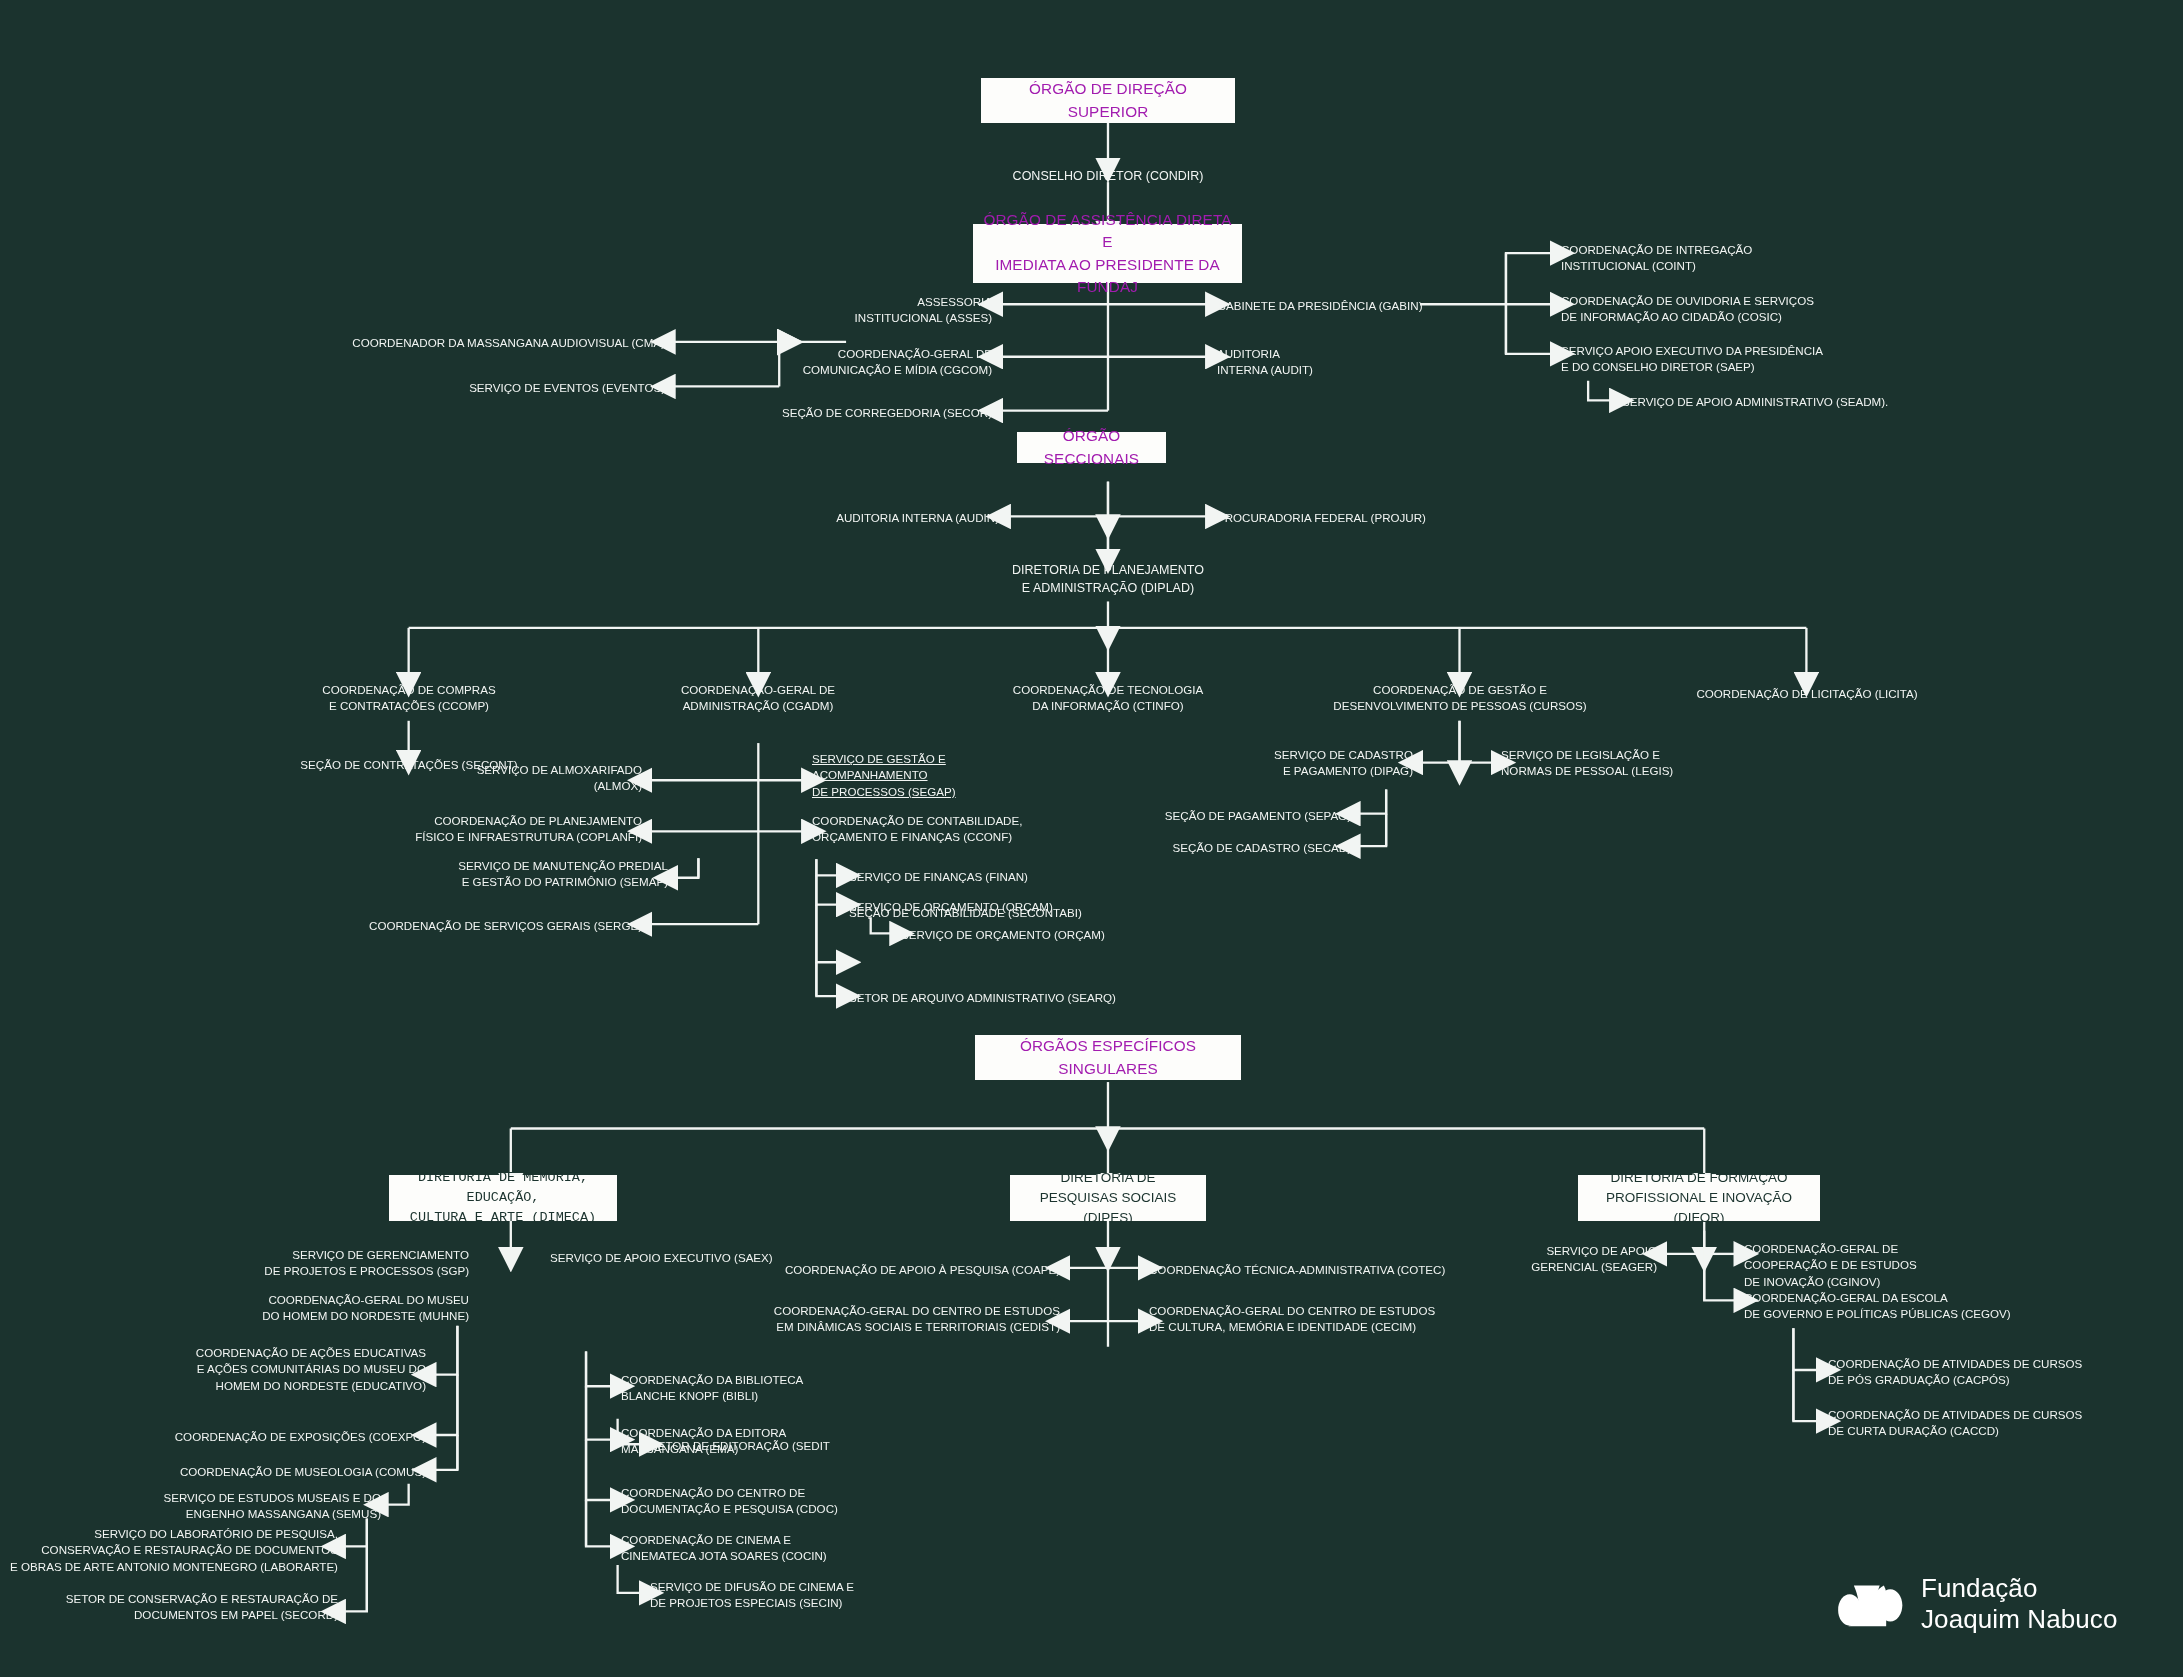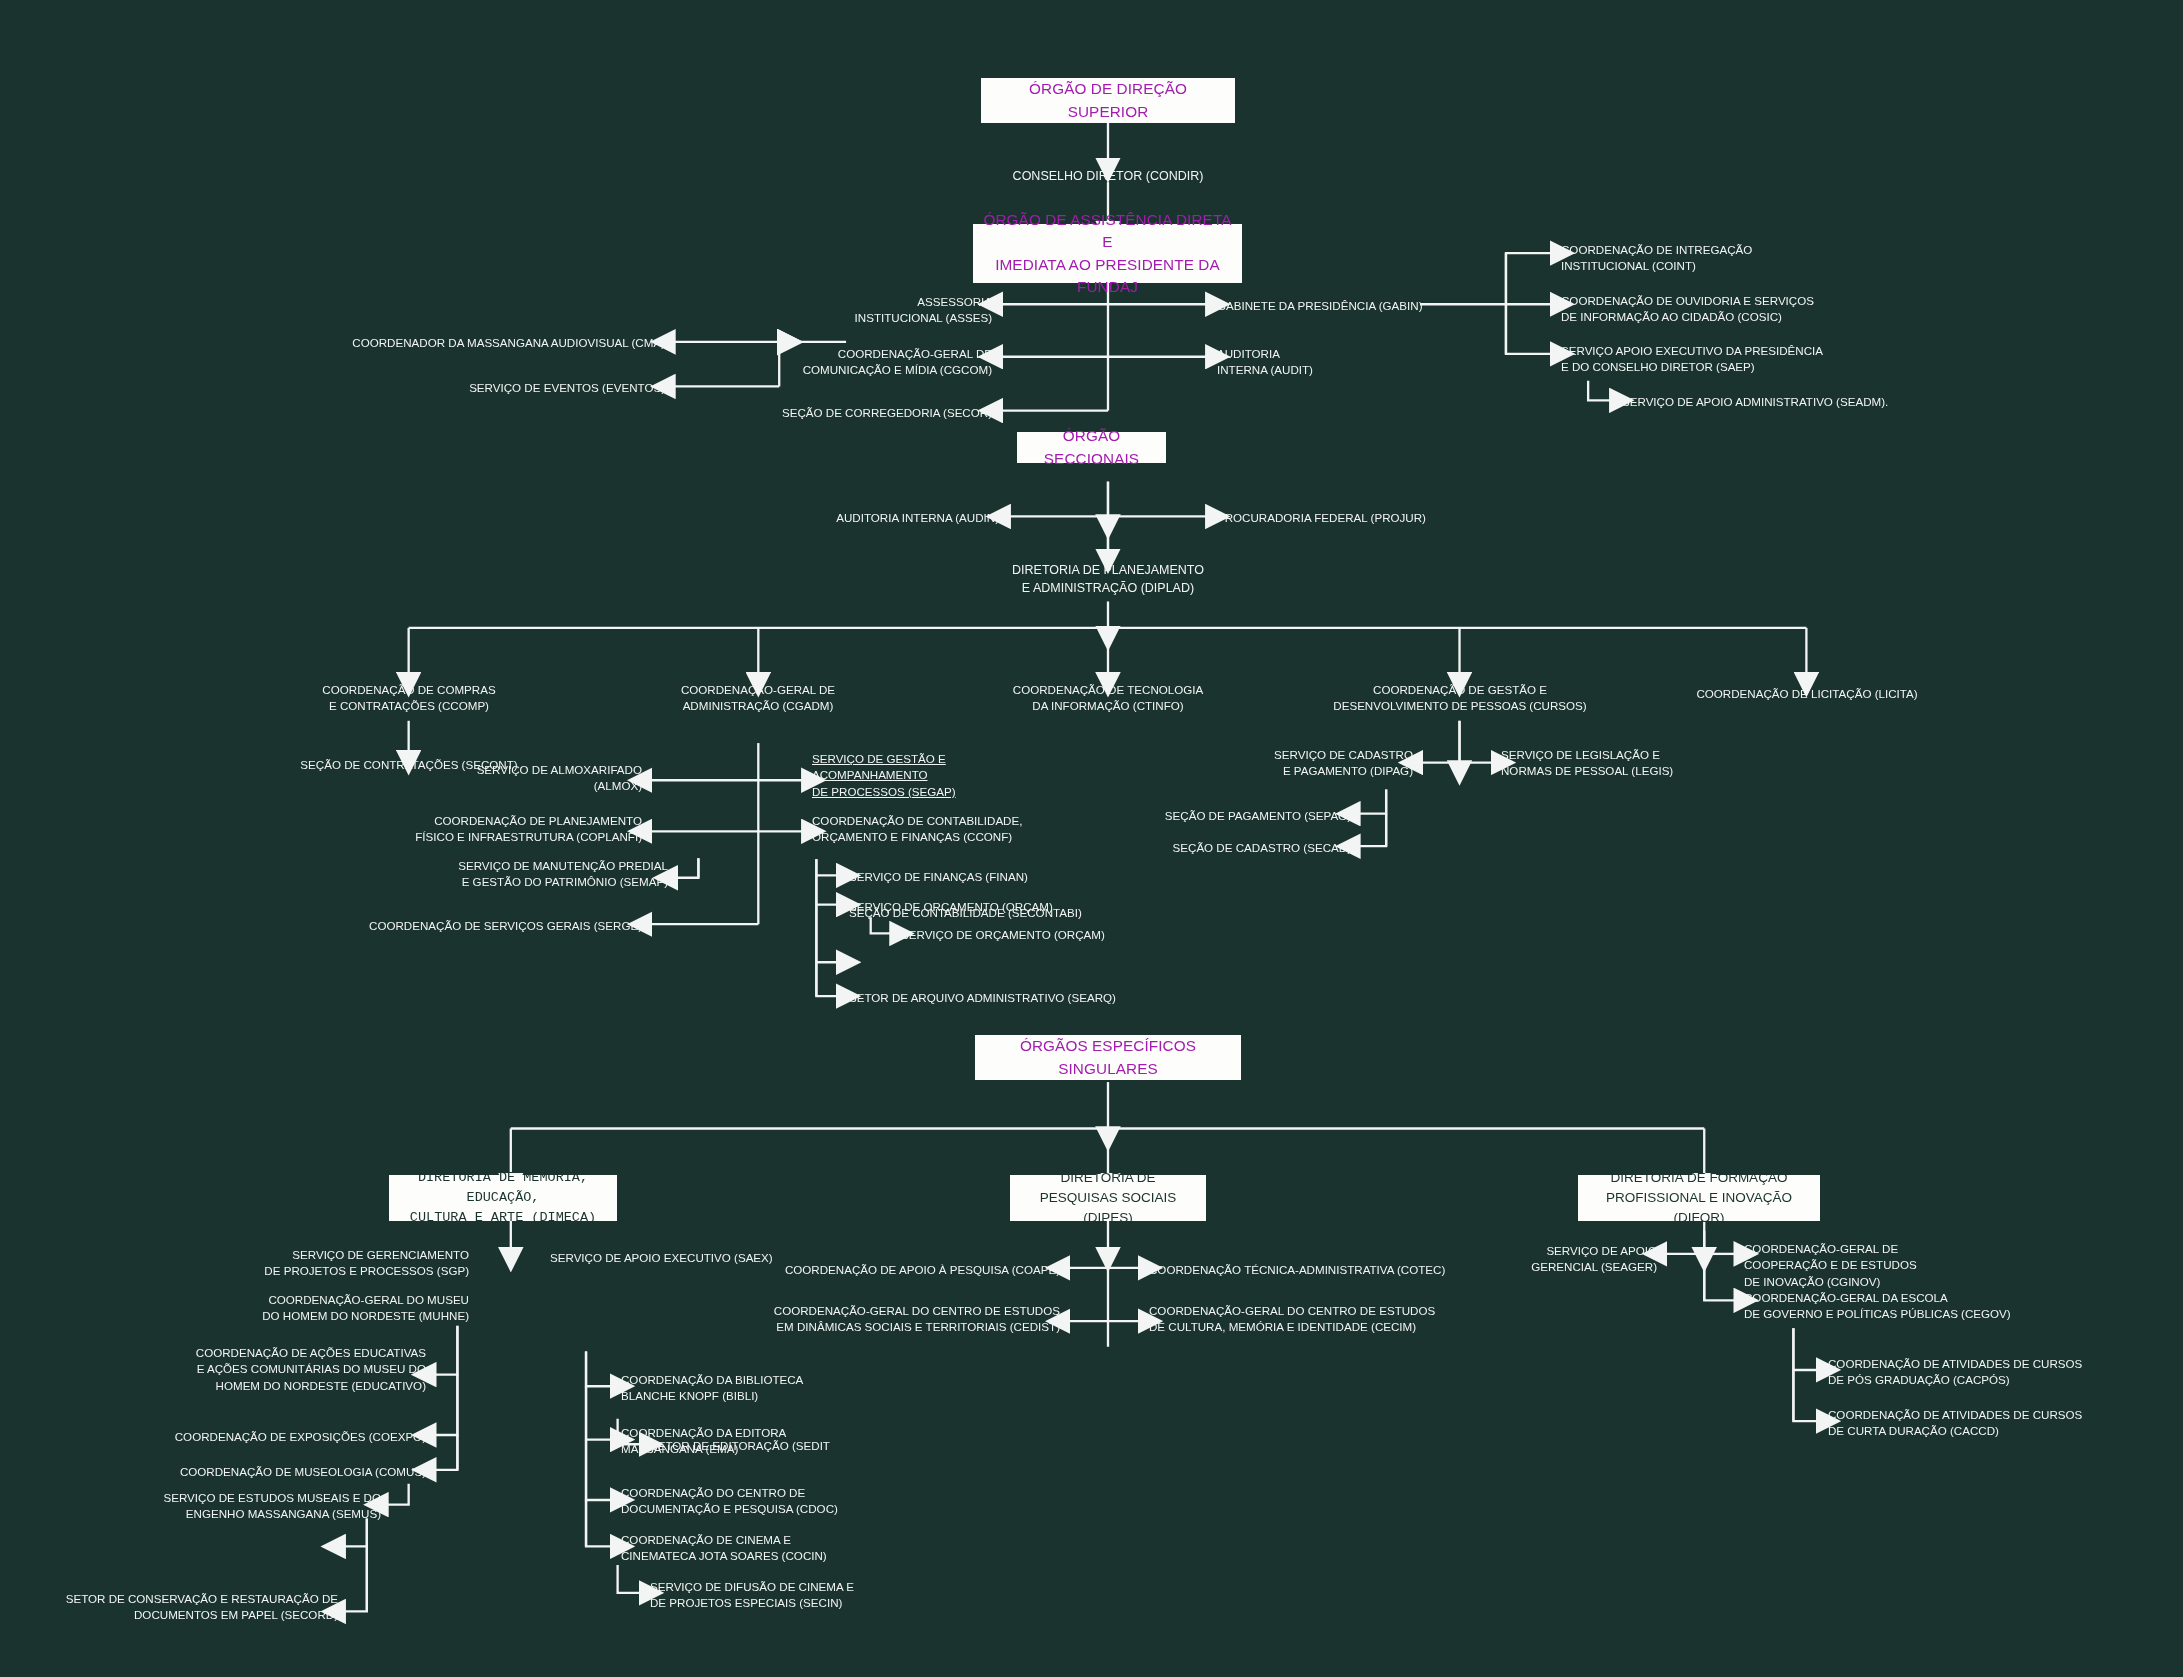--- a/index.html
+++ b/index.html
@@ -328,20 +328,23 @@
 DE PROJETOS E PROCESSOS (SGP)</div>
   <div class="lbl r" style="left:469px; top:1292px;">COORDENAÇÃO-GERAL DO MUSEU
 DO HOMEM DO NORDESTE (MUHNE)</div>
   <div class="lbl r" style="left:426px; top:1345px;">COORDENAÇÃO DE AÇÕES EDUCATIVAS
 E AÇÕES COMUNITÁRIAS DO MUSEU DO
 HOMEM DO NORDESTE (EDUCATIVO)</div>
   <div class="lbl r" style="left:426px; top:1429px;">COORDENAÇÃO DE EXPOSIÇÕES (COEXPO)</div>
   <div class="lbl r" style="left:426px; top:1464px;">COORDENAÇÃO DE MUSEOLOGIA (COMUS)</div>
   <div class="lbl r" style="left:381px; top:1490px;">SERVIÇO DE ESTUDOS MUSEAIS E DO
 ENGENHO MASSANGANA (SEMUS)</div>
+  <div class="lbl r" style="left:338px; top:1526px;">SERVIÇO DO LABORATÓRIO DE PESQUISA,
+CONSERVAÇÃO E RESTAURAÇÃO DE DOCUMENTOS
+E OBRAS DE ARTE ANTONIO MONTENEGRO (LABORARTE)</div>
   <div class="lbl r" style="left:338px; top:1591px;">SETOR DE CONSERVAÇÃO E RESTAURAÇÃO DE
 DOCUMENTOS EM PAPEL (SECORD)</div>
 
   <div class="lbl l" style="left:550px; top:1250px;">SERVIÇO DE APOIO EXECUTIVO (SAEX)</div>
   <div class="lbl l" style="left:621px; top:1372px;">COORDENAÇÃO DA BIBLIOTECA
 BLANCHE KNOPF (BIBLI)</div>
   <div class="lbl l" style="left:621px; top:1425px;">COORDENAÇÃO DA EDITORA
 MASSANGANA (EMA)</div>
   <div class="lbl l" style="left:650px; top:1438px;">SETOR DE EDITORAÇÃO (SEDIT</div>
   <div class="lbl l" style="left:621px; top:1485px;">COORDENAÇÃO DO CENTRO DE
@@ -363,15 +366,27 @@
   <div class="lbl l" style="left:1744px; top:1241px;">COORDENAÇÃO-GERAL DE
 COOPERAÇÃO E DE ESTUDOS
 DE INOVAÇÃO (CGINOV)</div>
   <div class="lbl l" style="left:1744px; top:1290px;">COORDENAÇÃO-GERAL DA ESCOLA
 DE GOVERNO E POLÍTICAS PÚBLICAS (CEGOV)</div>
   <div class="lbl l" style="left:1828px; top:1356px;">COORDENAÇÃO DE ATIVIDADES DE CURSOS
 DE PÓS GRADUAÇÃO (CACPÓS)</div>
   <div class="lbl l" style="left:1828px; top:1407px;">COORDENAÇÃO DE ATIVIDADES DE CURSOS
 DE CURTA DURAÇÃO (CACCD)</div>
 
+  <div id="logo">
+    <span class="mark">
+      <svg width="72" height="73" viewBox="0 0 155 158">
+        <ellipse cx="27" cy="93" rx="25" ry="34" fill="#ffffff"></ellipse>
+        <path d="M36,40 L92,40 L62,128 L24,128 C58,118 48,66 36,40 Z" fill="#ffffff"></path>
+        <path d="M101,40 C72,56 62,96 62,128 L106,128 C106,96 112,58 101,40 Z" fill="#ffffff"></path>
+        <ellipse cx="115" cy="83" rx="26" ry="35" fill="#ffffff"></ellipse>
+      </svg>
+    </span>
+    <span class="wordmark">Fundação
+Joaquim Nabuco</span>
+  </div>
 
 </div>
 
 
 </body></html>

